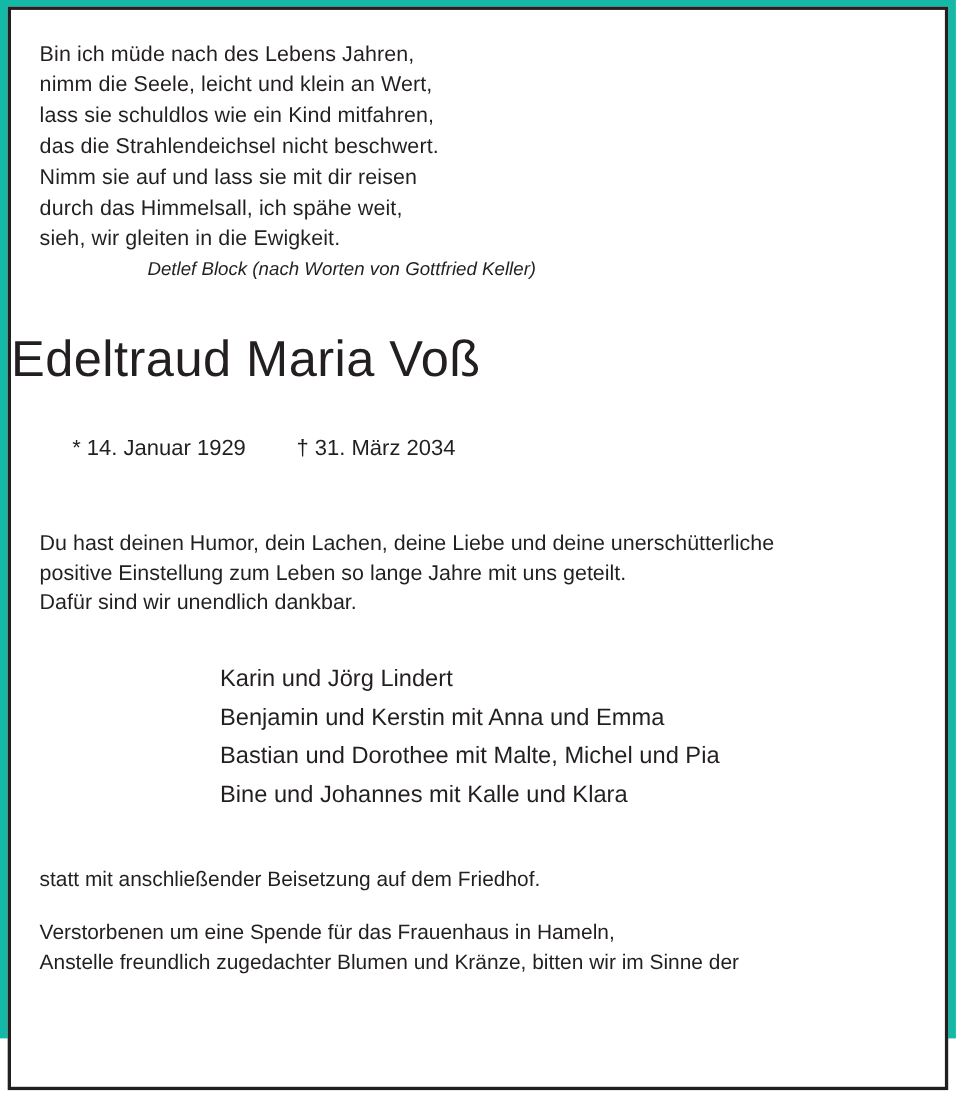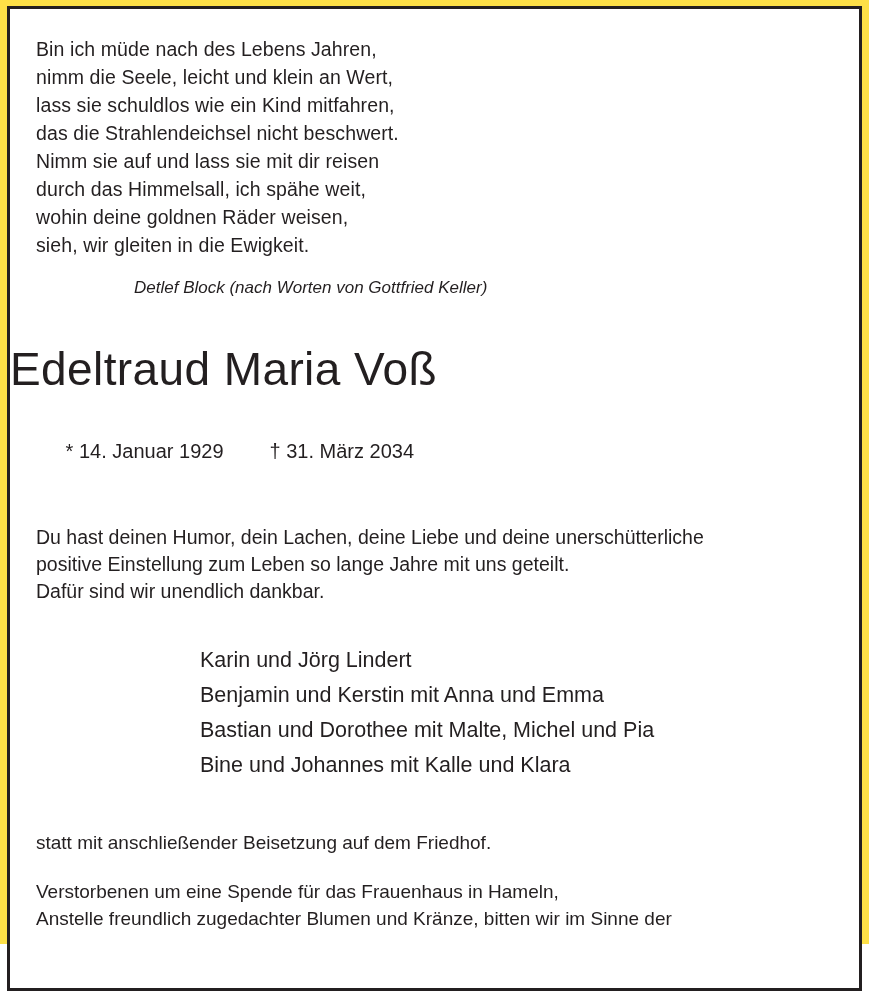--- a/index.html
+++ b/index.html
@@ -11,21 +11,21 @@
     width: 869px;
     height: 1000px;
     font-family: "Liberation Sans", sans-serif;
     -webkit-font-smoothing: antialiased;
   }
 
   .notice-outer {
     position: relative;
     width: 869px;
     height: 944px;
-    background: #fde047;
+    background: #14b8a6;
     box-sizing: border-box;
   }
 
   .notice-frame {
     position: absolute;
     left: 7px;
     top: 6px;
     width: 855px;
     height: 985px;
     background: #ffffff;
@@ -49,21 +49,21 @@
     padding: 26px 0 0 26px;
   }
   .poem-line {
     font-size: 19.5px;
     line-height: 28px;
     letter-spacing: 0.1px;
     color: #231f20;
     white-space: pre;
   }
   .poem-attribution {
-    margin-top: 17px;
+    margin-top: 2px;
     padding-left: 98px;
     font-size: 17px;
     font-style: italic;
     line-height: 24px;
     color: #231f20;
     white-space: pre;
   }
 
   
   .name-block {
@@ -142,21 +142,20 @@
   <div class="notice-frame">
     <div class="notice-body">
 
       <div class="poem">
         <div class="poem-line">Bin ich müde nach des Lebens Jahren,</div>
         <div class="poem-line">nimm die Seele, leicht und klein an Wert,</div>
         <div class="poem-line">lass sie schuldlos wie ein Kind mitfahren,</div>
         <div class="poem-line">das die Strahlendeichsel nicht beschwert.</div>
         <div class="poem-line">Nimm sie auf und lass sie mit dir reisen</div>
         <div class="poem-line">durch das Himmelsall, ich spähe weit,</div>
-        <div class="poem-line">wohin deine goldnen Räder weisen,</div>
         <div class="poem-line">sieh, wir gleiten in die Ewigkeit.</div>
         <div class="poem-attribution">Detlef Block (nach Worten von Gottfried Keller)</div>
       </div>
 
       <div class="name-block">
         <div class="deceased-name">Edeltraud Maria Voß</div>
         <div class="dates-row">
           <span class="date-birth"><span class="sym">*</span> <span>14. Januar 1929</span></span><span class="date-death"><span class="sym">†</span> <span>31. März 2034</span></span>
         </div>
       </div>

